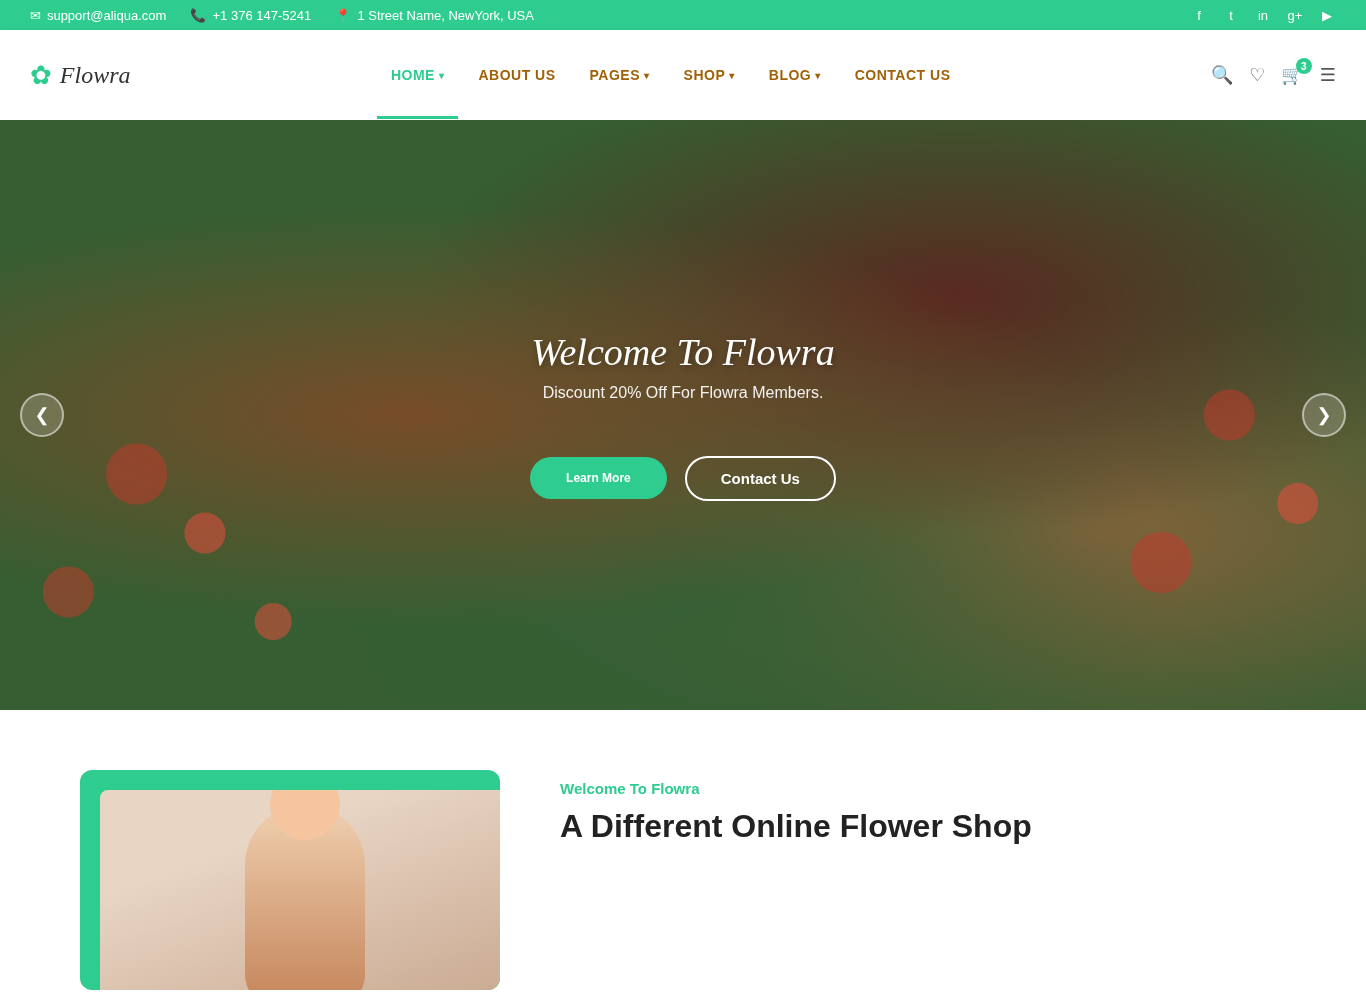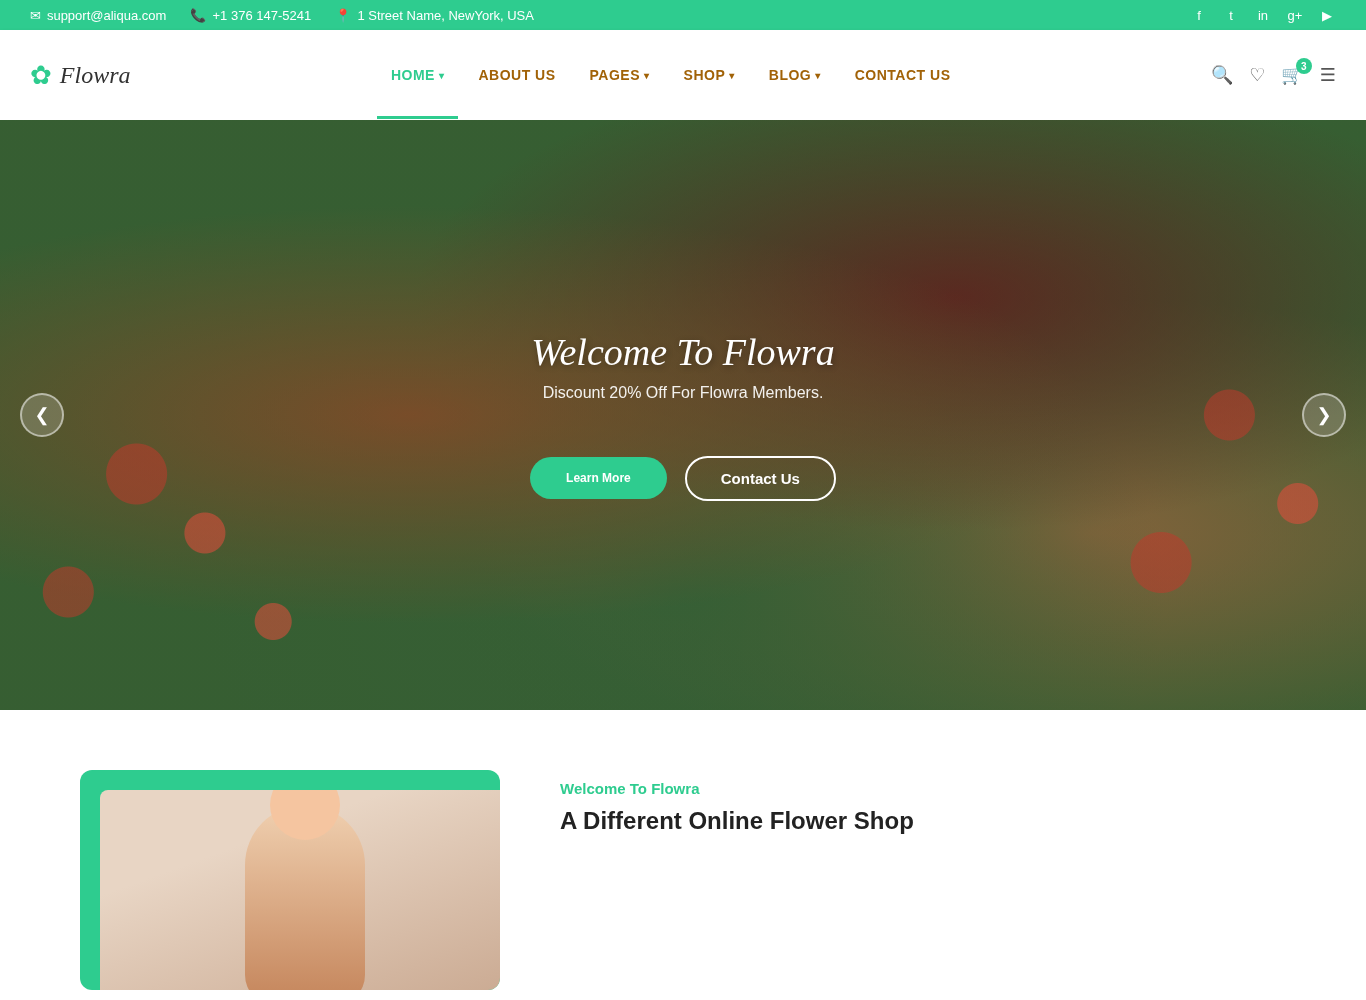--- a/index.html
+++ b/index.html
@@ -236,21 +236,21 @@
     }
 
     .section-text-col { flex: 1; padding-top: 10px; }
     .section-tag {
       color: #2ecc8f;
       font-size: 15px;
       font-weight: 600;
       margin-bottom: 10px;
     }
     .section-heading {
-      font-size: 24px;
+      font-size: 32px;
       font-weight: 700;
       color: #222;
       margin-bottom: 19px;
       line-height: 1.2;
     }
     .section-para {
       font-size: 14px;
       color: #666;
       line-height: 1.7;
     }

